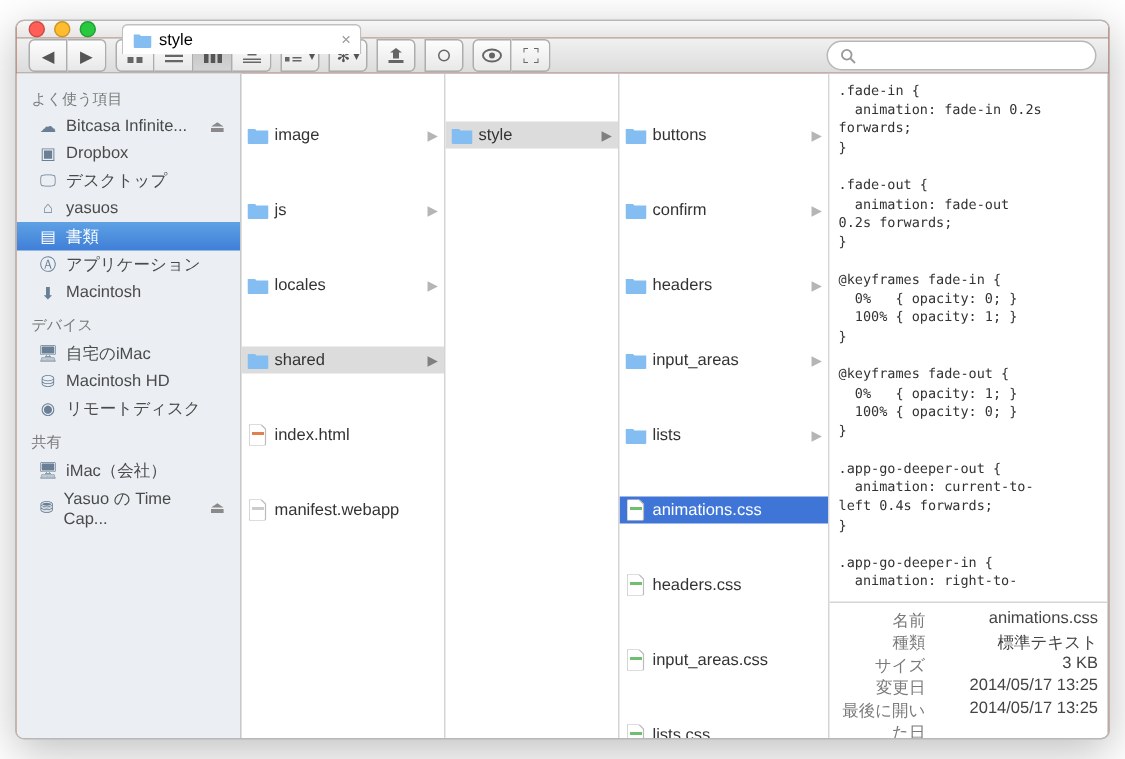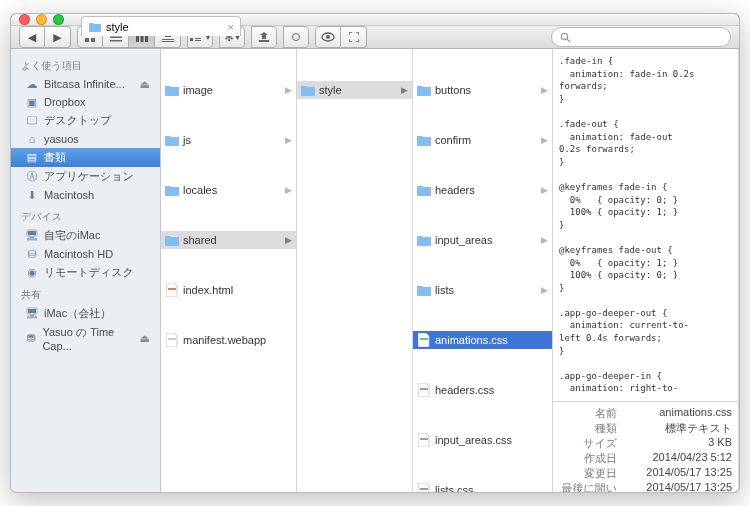--- a/index.html
+++ b/index.html
@@ -400,24 +400,20 @@
             </div>
           <div>
               <span class="lbl">種類</span>
               <span>標準テキスト</span>
             </div>
           <div>
               <span class="lbl">サイズ</span>
               <span>3 KB</span>
             </div>
           <div>
-              <span class="lbl">作成日</span>
-              <span>2014/04/23 5:12</span>
-            </div>
-          <div>
               <span class="lbl">変更日</span>
               <span>2014/05/17 13:25</span>
             </div>
           <div>
               <span class="lbl">最後に開いた日</span>
               <span>2014/05/17 13:25</span>
             </div>
         </div>
       </div>
     </div>

